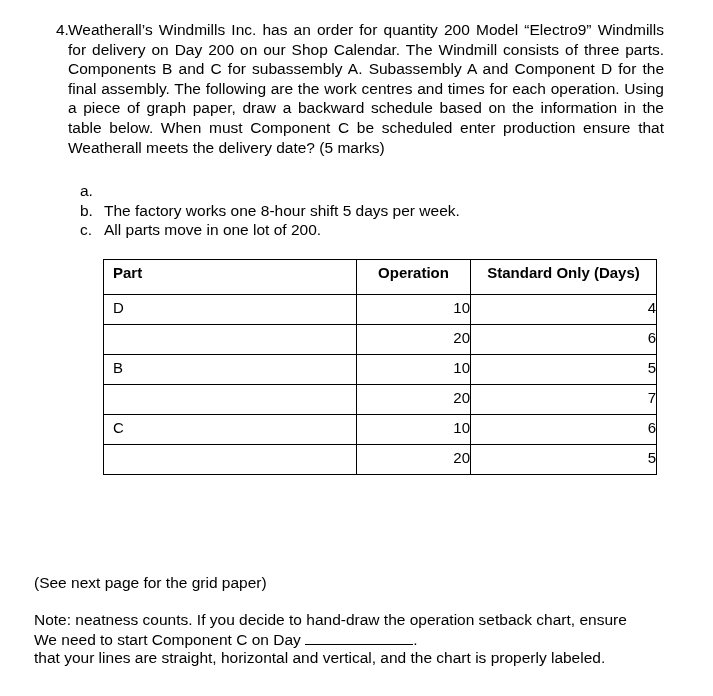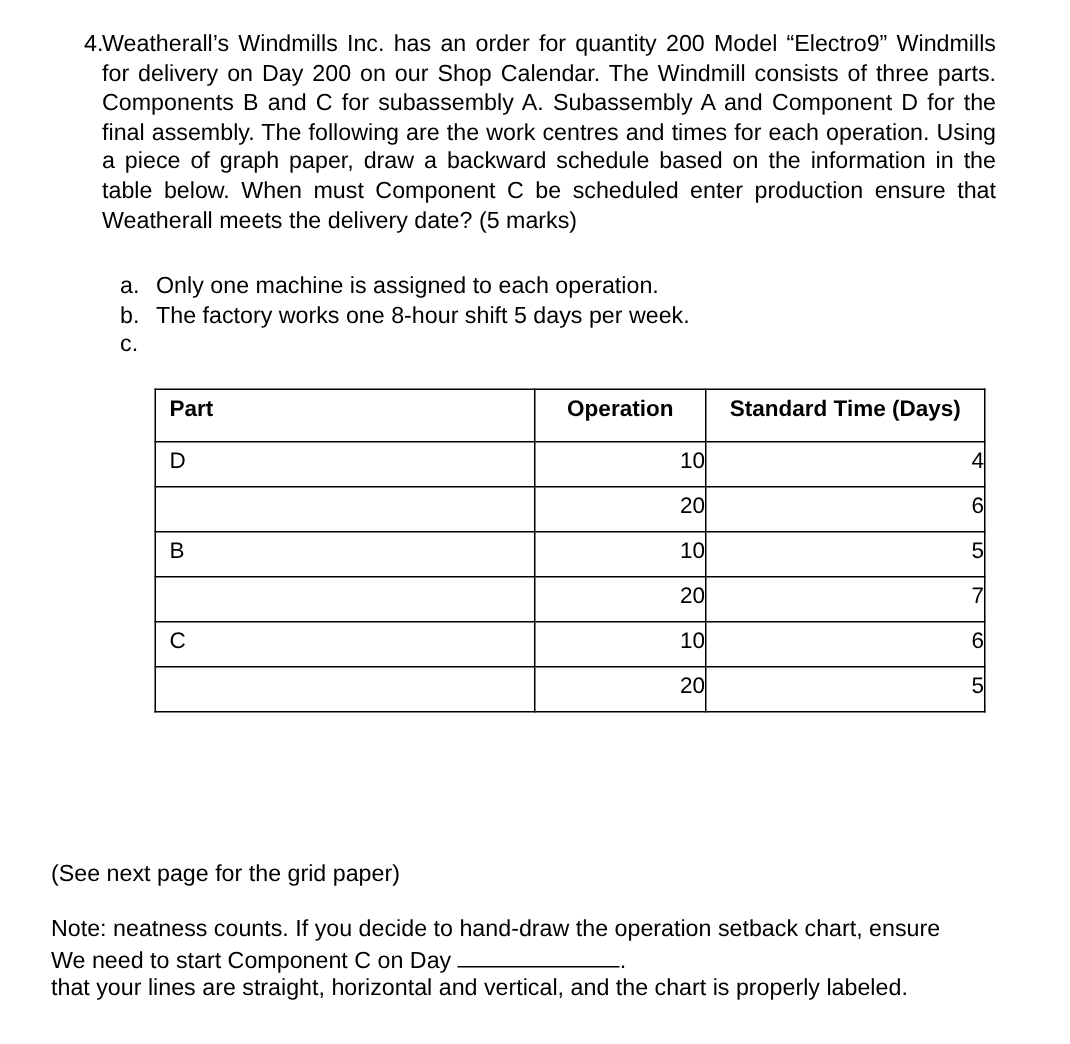--- a/index.html
+++ b/index.html
@@ -36,42 +36,42 @@
 <body>
 
 <div class="q">
   <span class="num">4.</span>
   <span class="body">Weatherall’s Windmills Inc. has an order for quantity 200 Model “Electro9” Windmills for delivery on Day 200 on our Shop Calendar. The Windmill consists of three parts. Components B and C for subassembly A. Subassembly A and Component D for the final assembly. The following are the work centres and times for each operation. Using a piece of graph paper, draw a backward schedule based on the information in the table below. When must Component C be scheduled enter production ensure that Weatherall meets the delivery date? (5 marks)</span>
 </div>
 
 <div class="list">
   <div class="li">
     <span class="mk">a.</span>
-    <span>Only one machine is assigned to each operation.</span>
   </div>
   <div class="li">
     <span class="mk">b.</span>
     <span>The factory works one 8-hour shift 5 days per week.</span>
   </div>
   <div class="li">
     <span class="mk">c.</span>
+    <span>All parts move in one lot of 200.</span>
   </div>
 </div>
 
 <table class="t">
   <colgroup>
       <col class="col1">
       <col class="col2">
       <col class="col3">
     </colgroup>
   <tbody>
       <tr>
     <th class="part">Part</th>
     <th>Operation</th>
-    <th>Standard Time (Days)</th>
+    <th>Standard Only (Days)</th>
   </tr>
   <tr>
     <td class="part">D</td>
     <td class="c">10</td>
     <td class="c">4</td>
   </tr>
   <tr>
     <td class="part"></td>
     <td class="c">20</td>
     <td class="c">6</td>

